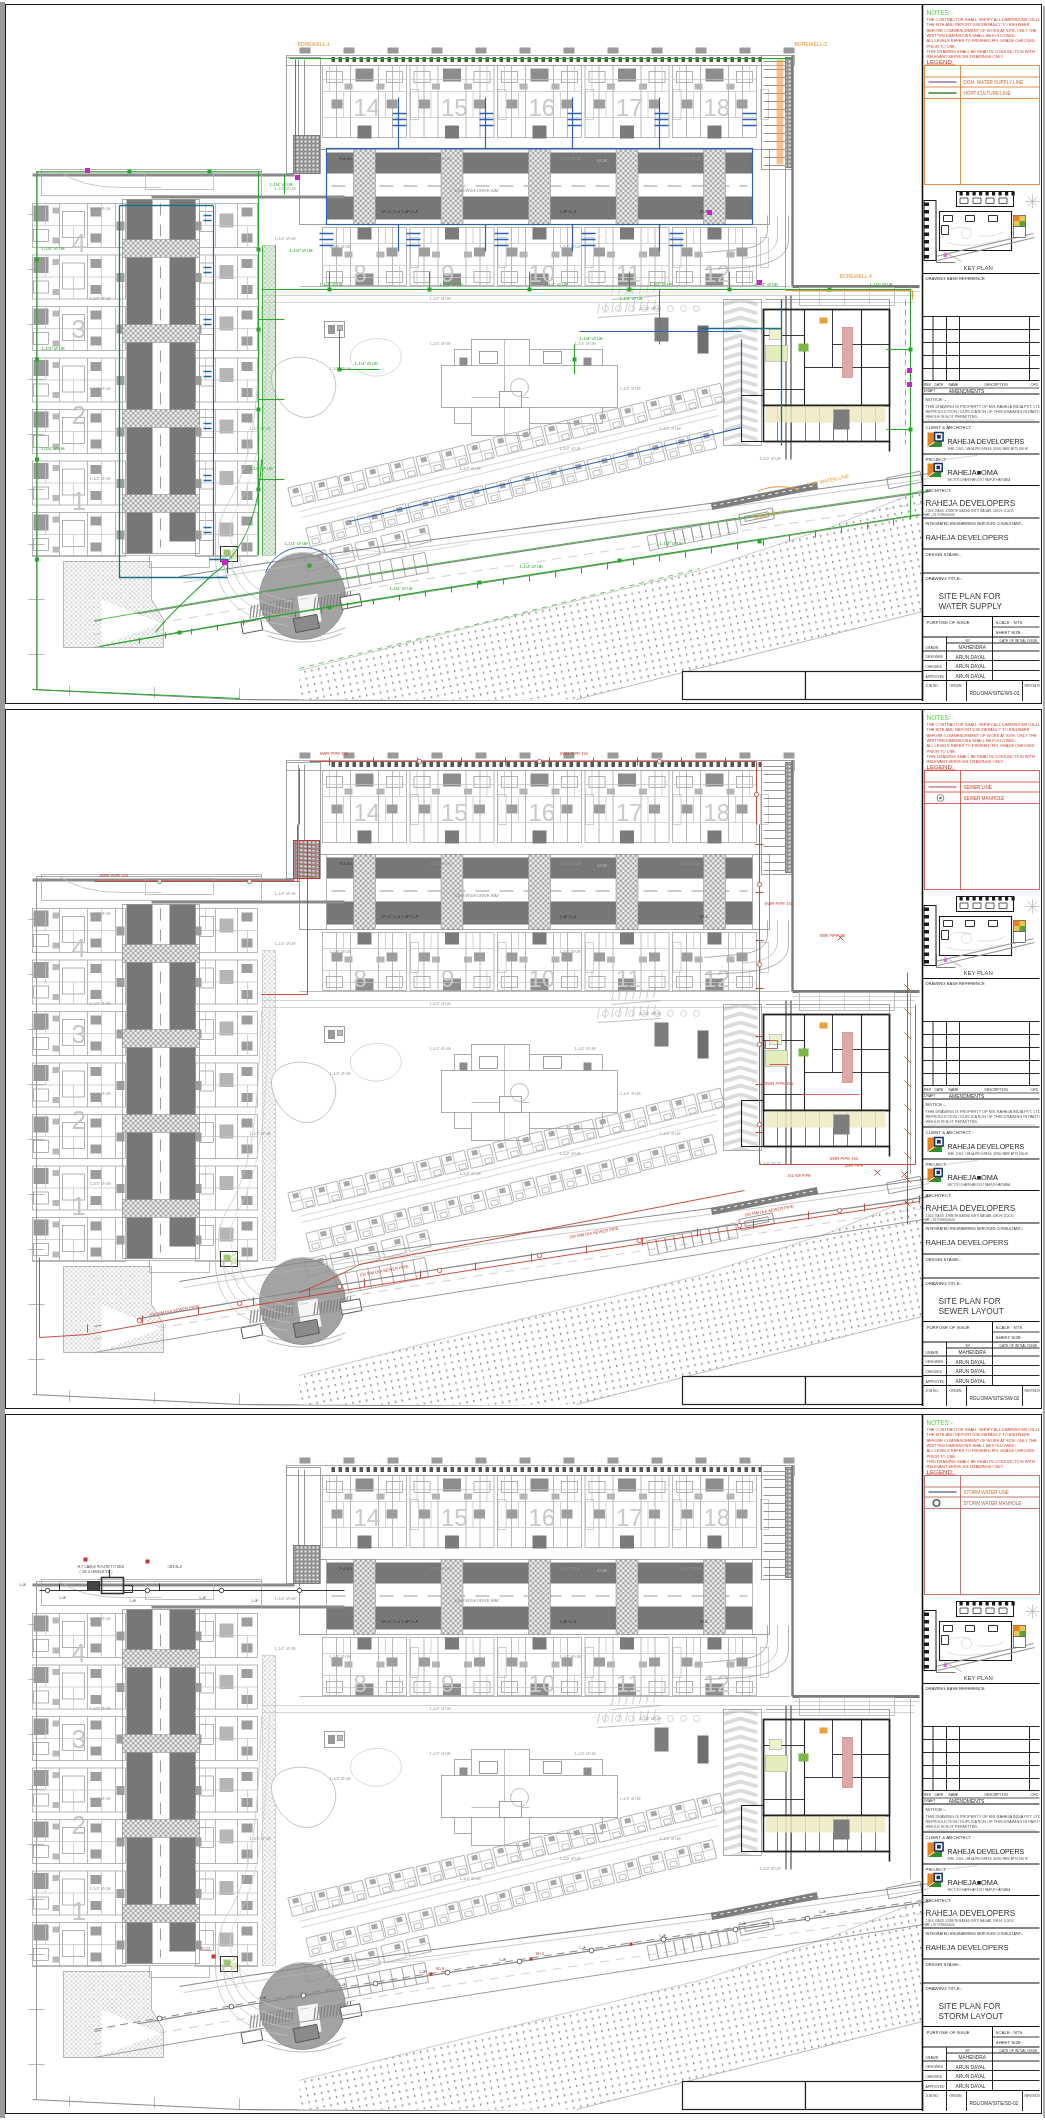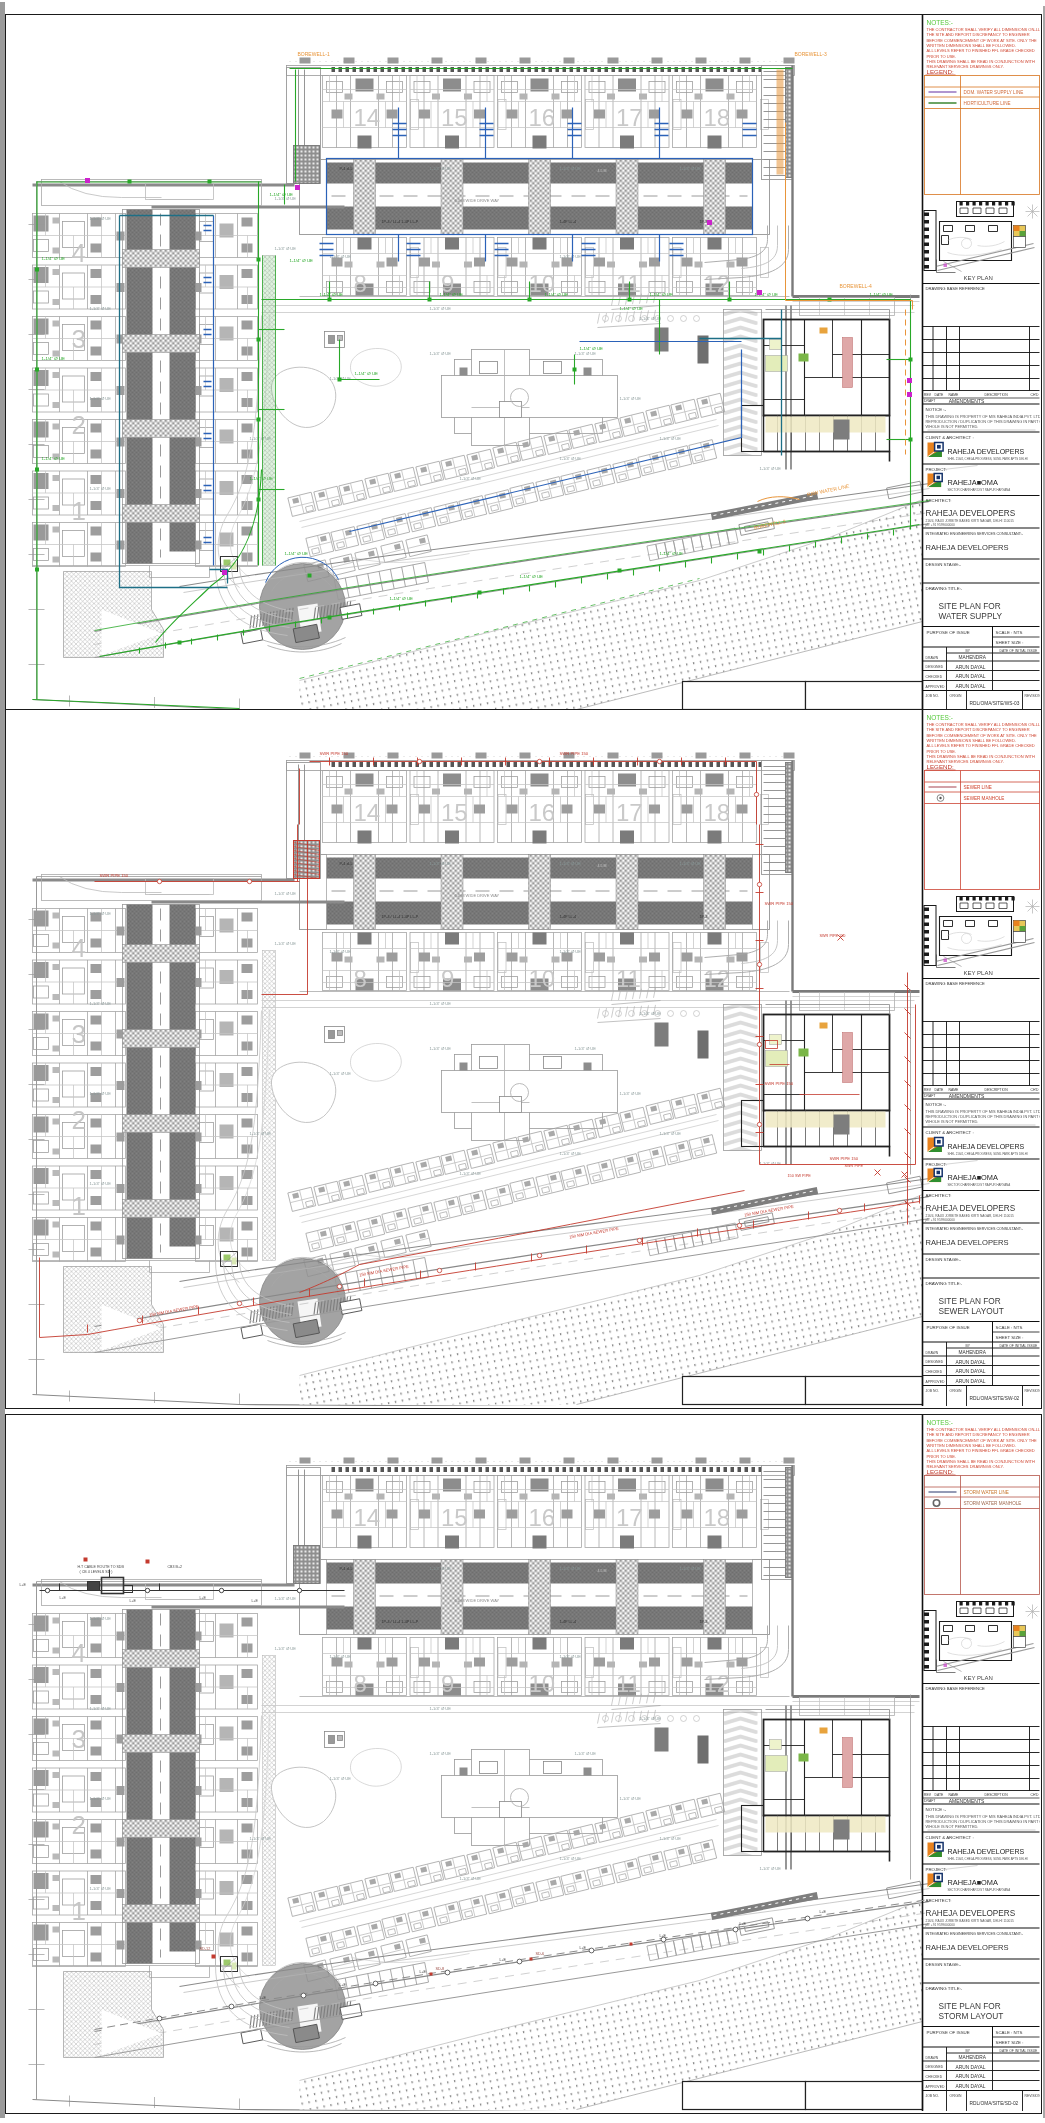--- a/index.html
+++ b/index.html
@@ -2,21 +2,21 @@
 <html><head><meta charset="utf-8"><style>
 html,body{margin:0;padding:0;background:#fff;}
 body{width:1045px;height:2123px;position:relative;font-family:"Liberation Sans",sans-serif;}
 .sheet{position:absolute;left:5px;width:1037px;height:700px;border:1.6px solid #1a1a1a;box-sizing:border-box;background:#fff;overflow:hidden;}
 </style></head><body>
 
 <div style="position:absolute;left:1043px;top:6px;width:2px;height:2112px;background:#a8a8a8"></div>
 
 <div style="position:absolute;left:0;top:2px;width:5px;height:2116px;background:#9b9b9b"></div>
 
-<div class="sheet" style="top:14px">
+<div class="sheet" style="top:4px">
 <svg width="1034" height="696" viewBox="6.5 5.5 1034 696" style="position:absolute;left:0;top:0">
 <defs>
 <pattern id="dotband" width="4" height="4" patternUnits="userSpaceOnUse">
   <rect width="4" height="4" fill="#6e6e6e"></rect>
   <circle cx="1" cy="1" r="0.7" fill="#a3a3a3"></circle>
           <circle cx="3" cy="3" r="0.7" fill="#9a9a9a"></circle>
 </pattern>
 <pattern id="checker" width="5" height="5" patternUnits="userSpaceOnUse">
   <rect width="5" height="5" fill="#fdfdfd"></rect>
   <rect width="2.5" height="2.5" fill="#9a9a9a"></rect>

